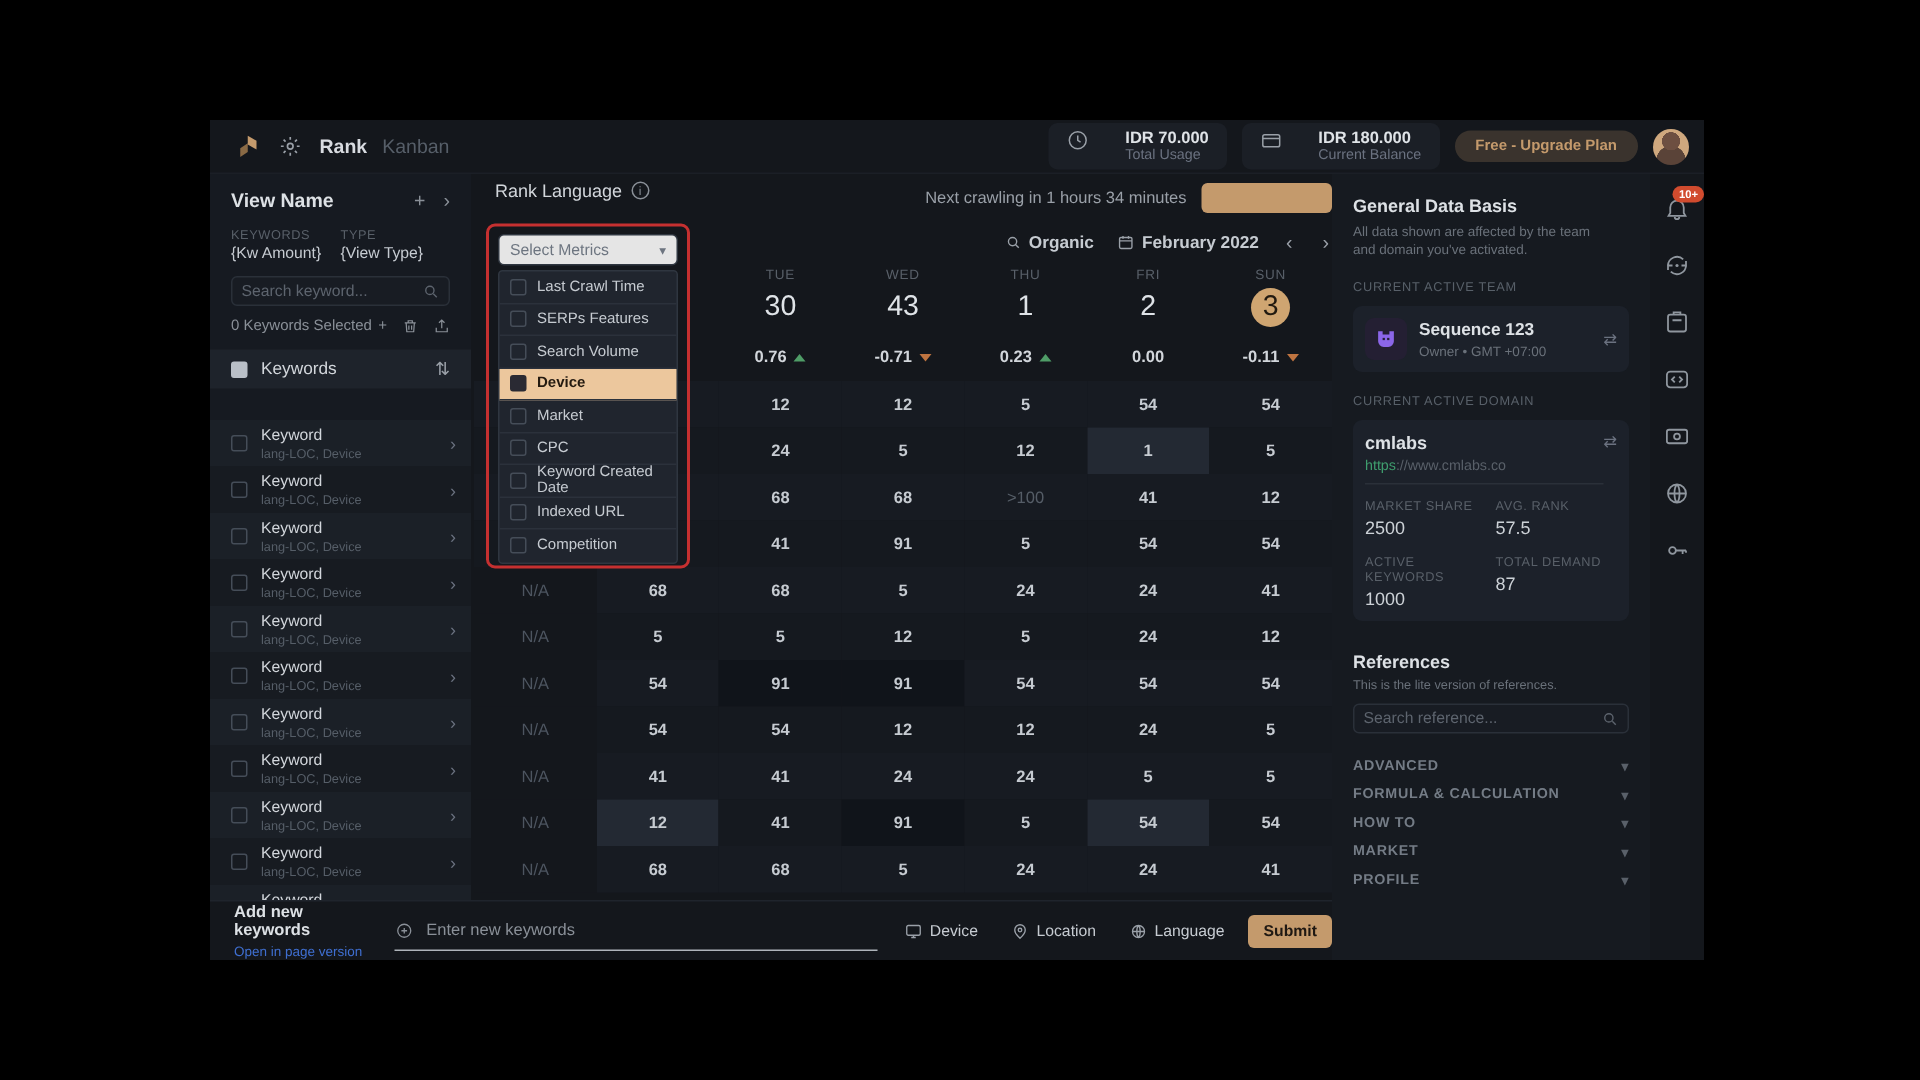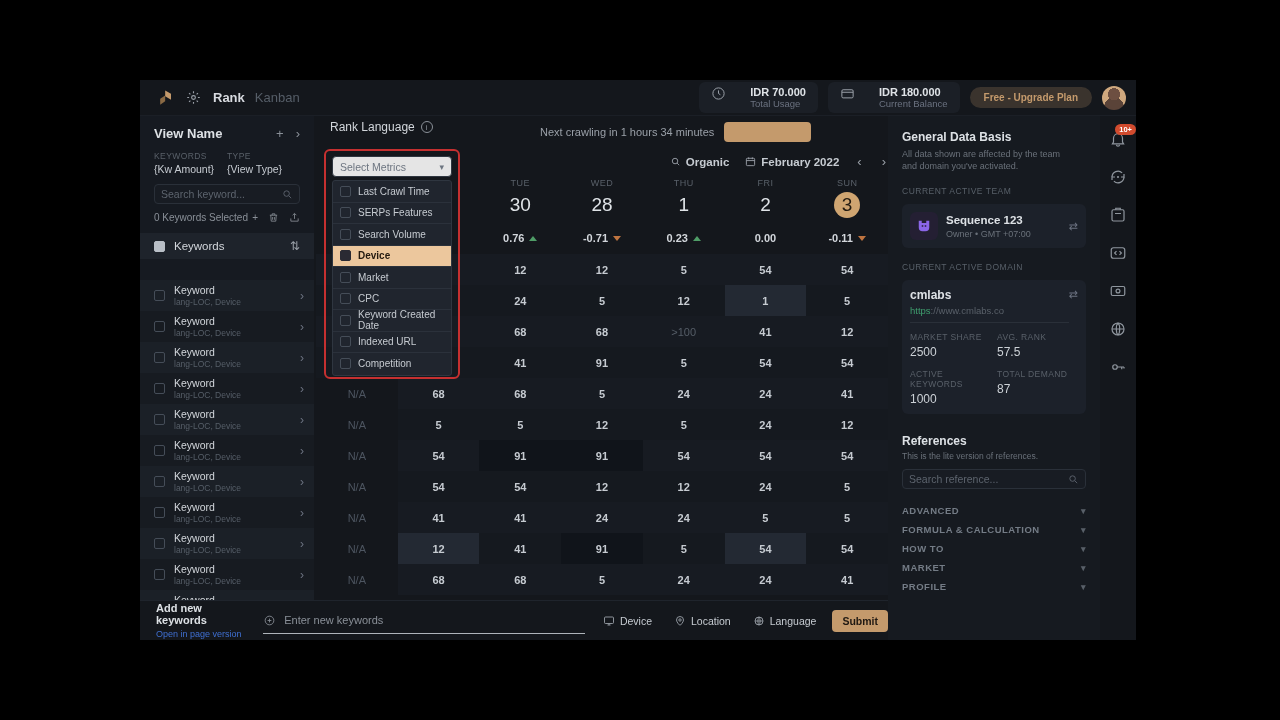--- a/index.html
+++ b/index.html
@@ -63,21 +63,21 @@
   .cb { width:11px; height:11px; border:1px solid #454d58; border-radius:2px; flex:none; }
   .cb.filled { background:#b9bfc7; border-color:#b9bfc7; }
   .cb.darkfill { background:#2a2a33; border-color:#2a2a33; }
 
   
   .ws-title { position:absolute; left:190px; top:40px; font-size:12px; color:#d2d6db;
     display:flex; align-items:center; gap:6px; }
   .info-i { width:12px; height:12px; border:1px solid #8a9098; border-radius:50%; color:#8a9098;
     font-size:8px; display:flex; align-items:center; justify-content:center; font-style:normal; }
   .crawl-row { position:absolute; left:400px; top:42px; width:348px; display:flex;
-    align-items:center; gap:10px; }
+    align-items:center; justify-content:flex-end; gap:10px; }
   .crawl-txt { color:#9aa0a8; font-size:11px; }
   .crawl-btn { width:87px; height:20px; background:#c49a6c; border:none; border-radius:4px; }
   .mode-row { position:absolute; left:400px; top:74px; width:348px; display:flex;
     align-items:center; justify-content:flex-end; gap:16px; color:#c6cbd1; }
   .mode-item { display:flex; align-items:center; gap:5px; font-size:11.5px; font-weight:bold; }
   .mode-item .icn { color:#9aa0a8; display:flex; }
   .nav-ar { color:#9aa0a8; font-size:13px; padding:0 2px; cursor:default; }
 
   
   .grid-head, .deltas, .grid-body-row { display:grid; grid-template-columns:repeat(7,1fr); }
@@ -395,21 +395,21 @@
 
   <div class="grid-head" id="grid-head">
       <div class="day-cell"></div>
       <div class="day-cell"></div>
       <div class="day-cell">
         <div class="day-dow">TUE</div>
            <div class="day-date">30</div>
       </div>
       <div class="day-cell">
         <div class="day-dow">WED</div>
-           <div class="day-date">28</div>
+           <div class="day-date">43</div>
       </div>
       <div class="day-cell">
         <div class="day-dow">THU</div>
            <div class="day-date">1</div>
       </div>
       <div class="day-cell">
         <div class="day-dow">FRI</div>
            <div class="day-date">2</div>
       </div>
       <div class="day-cell">

